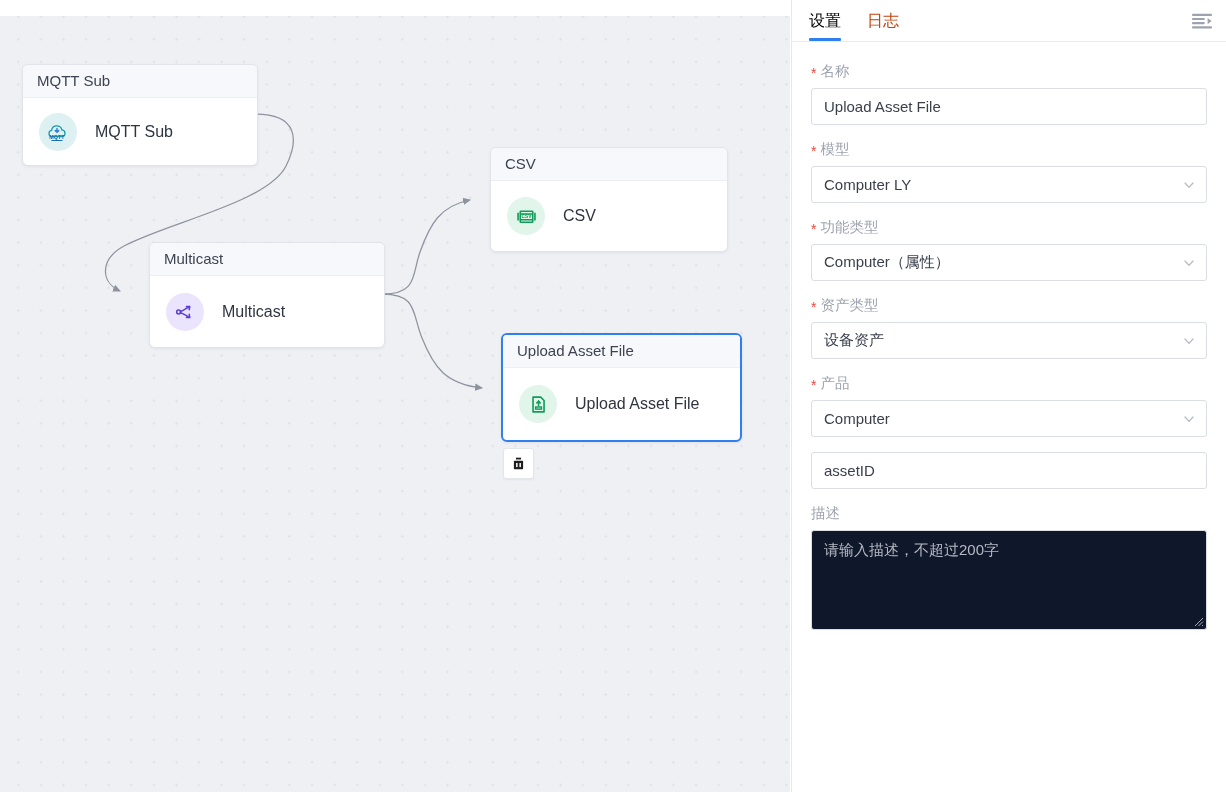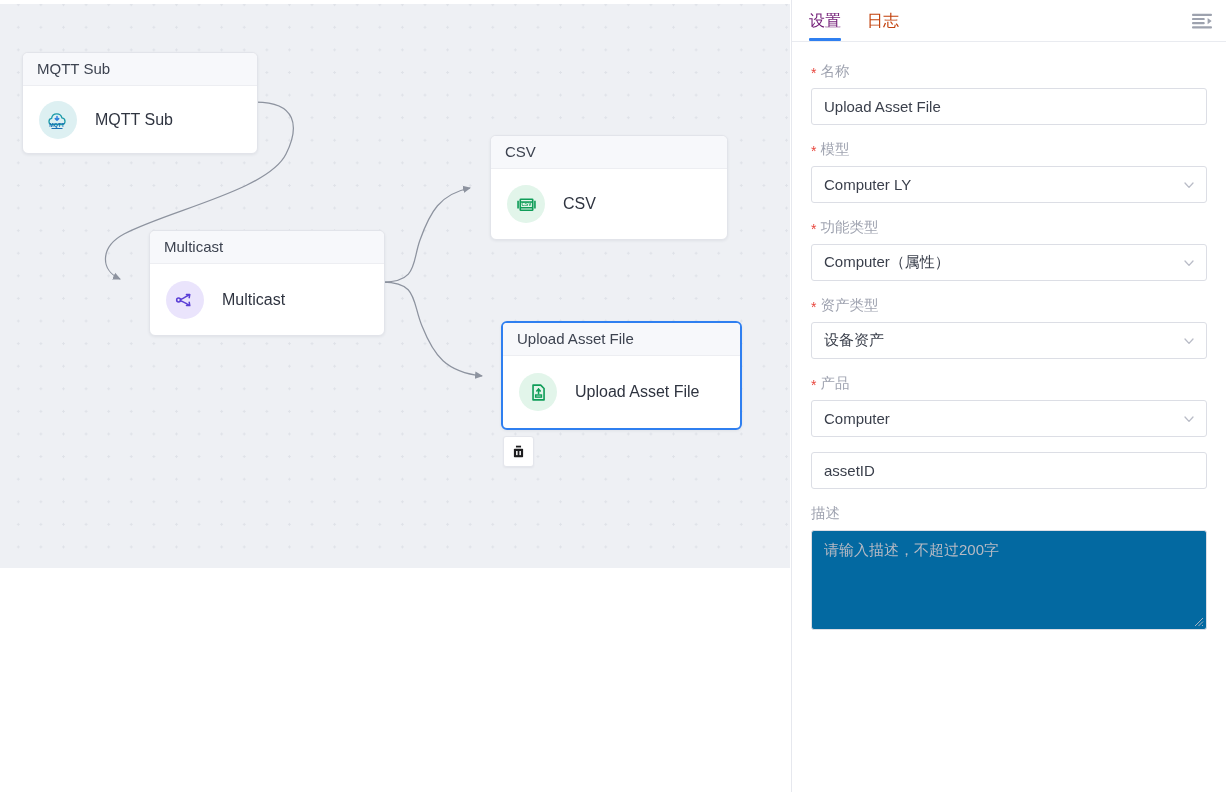--- a/index.html
+++ b/index.html
@@ -7,22 +7,22 @@
     width: 1226px; height: 800px;
     overflow: hidden;
     background: #ffffff;
     font-family: "Liberation Sans", sans-serif;
     -webkit-font-smoothing: antialiased;
   }
   #app { position: relative; width: 1226px; height: 800px; }
 
   
   #canvas {
-    position: absolute; left: 0; top: 4px;
-    width: 790px; height: 564px;
+    position: absolute; left: 0; top: 16px;
+    width: 790px; height: 784px;
     background-color: #eef0f4;
     background-image: radial-gradient(circle, #dfe2e8 1.1px, transparent 1.2px);
     background-size: 22.6px 22.6px;
     background-position: 7px 12px;
     overflow: hidden;
   }
   #edges { position: absolute; left: 0; top: 0; width: 790px; height: 792px; }
 
   .node {
     position: absolute;
@@ -96,21 +96,21 @@
   .tab {
     position: relative;
     font-size: 16px;
     color: #c2410c;
     margin-right: 26px;
     height: 41px;
     line-height: 41px;
     cursor: pointer;
     white-space: nowrap;
   }
-  .tab.active { color: #701a75; font-weight: 400; }
+  .tab.active { color: #000000; font-weight: 400; }
   .tab.active::after {
     content: "";
     position: absolute;
     left: 0; right: 0; bottom: 0;
     height: 3px;
     background: #2f7ff0;
     border-radius: 1px;
   }
   #panel-collapse {
     position: absolute;
@@ -163,21 +163,21 @@
     transform: translateY(-50%);
     width: 12px; height: 12px;
     pointer-events: none;
   }
   .textarea {
     box-sizing: border-box;
     width: 100%;
     height: 100px;
     border: 1px solid #dcdee5;
     border-radius: 3px;
-    background: #0369a1;
+    background: #0f172a;
     padding: 9px 12px;
     font-size: 15px;
     color: #b7bac4;
     position: relative;
     cursor: text;
     font-family: "Liberation Sans", sans-serif;
     line-height: 20px;
   }
   .resize-grip {
     position: absolute;

